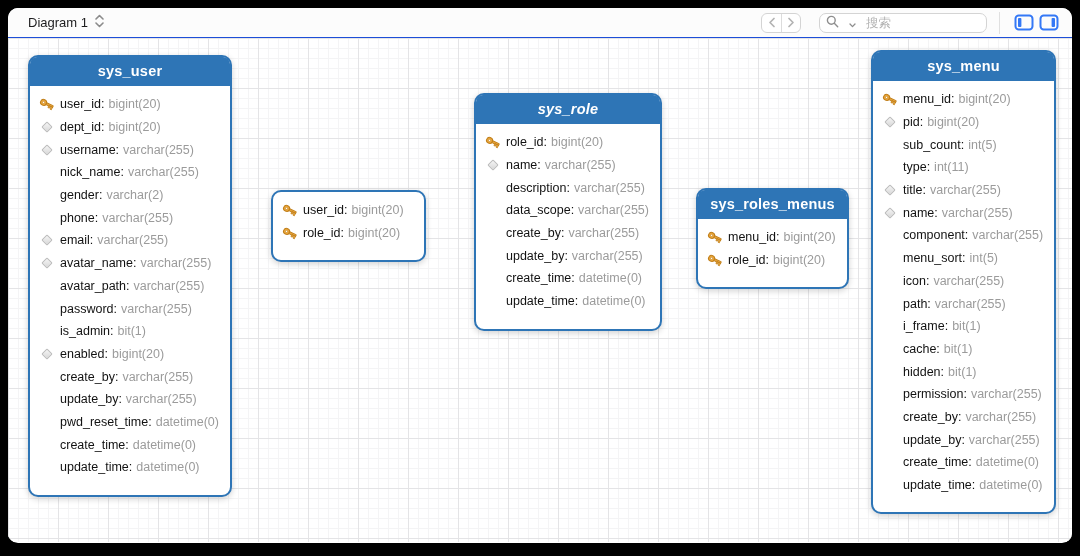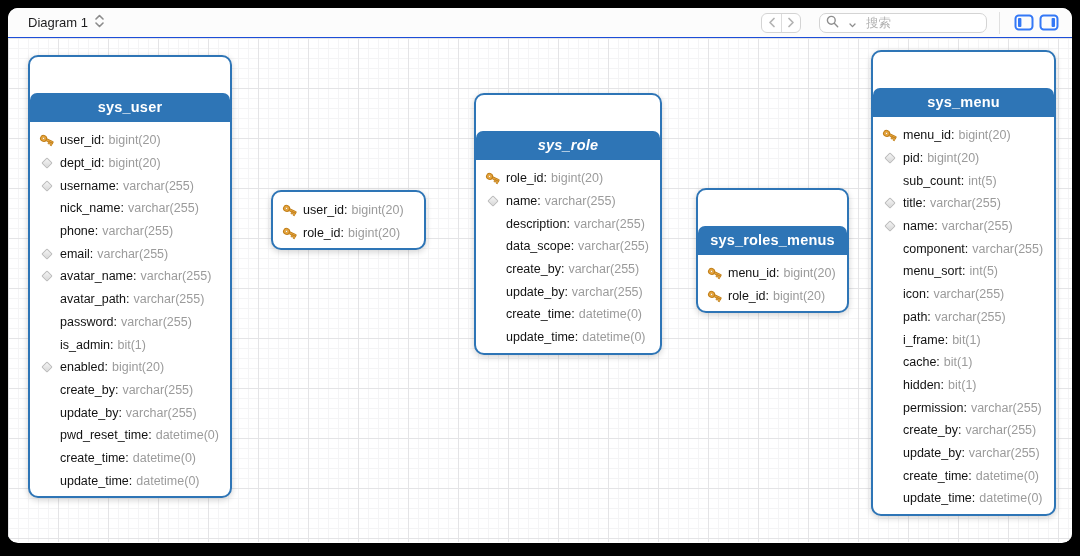--- a/index.html
+++ b/index.html
@@ -62,23 +62,22 @@
     position: absolute; background: #fff;
     border: 2px solid #2e75b6; border-radius: 10px;
     box-shadow: 0 2px 6px rgba(0,0,0,0.18);
   }
   .table-header {
     background: #2e75b6; color: #fff; font-weight: bold;
     font-size: 14.5px; text-align: center;
     height: 29px; line-height: 29px;
     border-radius: 7px 7px 0 0;
     letter-spacing: 0.2px;
-    margin-top: 36px;
-  }
-  .table-body { padding: 7px 0 4px; }
+  }
+  .table-body { padding: 7px 0 16px; }
   .field-row { display: flex; align-items: center; height: 22.7px; padding: 0 8px 0 9px; white-space: nowrap; }
   .field-icon { width: 16px; height: 16px; margin-right: 5px; flex: none; display: flex; align-items: center; justify-content: center; }
   .diamond-shape {
     width: 8px; height: 8px; transform: rotate(45deg);
     border: 1.5px solid #bcbcbc;
     background: linear-gradient(135deg, #f5f5f5, #d8d8d8);
     border-radius: 1px;
   }
   .field-name { color: #121212; font-size: 12.5px; }
   .field-type { color: #9b9b9b; font-size: 12.5px; margin-left: 4px; }
@@ -184,20 +183,25 @@
             <span class="field-name">username:</span>
             <span class="field-type" style="color: rgb(155, 155, 155);">varchar(255)</span>
           </div>
           <div class="field-row">
             <span class="field-icon"></span>
             <span class="field-name">nick_name:</span>
             <span class="field-type" style="color: rgb(155, 155, 155);">varchar(255)</span>
           </div>
           <div class="field-row">
             <span class="field-icon"></span>
+            <span class="field-name">gender:</span>
+            <span class="field-type" style="color: rgb(155, 155, 155);">varchar(2)</span>
+          </div>
+          <div class="field-row">
+            <span class="field-icon"></span>
             <span class="field-name">phone:</span>
             <span class="field-type" style="color: rgb(155, 155, 155);">varchar(255)</span>
           </div>
           <div class="field-row">
             <span class="field-icon">
               <span class="diamond-shape"></span>
             </span>
             <span class="field-name">email:</span>
             <span class="field-type" style="color: rgb(155, 155, 155);">varchar(255)</span>
           </div>
@@ -407,20 +411,25 @@
             </span>
             <span class="field-name">pid:</span>
             <span class="field-type" style="color: rgb(155, 155, 155);">bigint(20)</span>
           </div>
           <div class="field-row">
             <span class="field-icon"></span>
             <span class="field-name">sub_count:</span>
             <span class="field-type" style="color: rgb(155, 155, 155);">int(5)</span>
           </div>
           <div class="field-row">
+            <span class="field-icon"></span>
+            <span class="field-name">type:</span>
+            <span class="field-type" style="color: rgb(155, 155, 155);">int(11)</span>
+          </div>
+          <div class="field-row">
             <span class="field-icon">
               <span class="diamond-shape"></span>
             </span>
             <span class="field-name">title:</span>
             <span class="field-type" style="color: rgb(155, 155, 155);">varchar(255)</span>
           </div>
           <div class="field-row">
             <span class="field-icon">
               <span class="diamond-shape"></span>
             </span>

